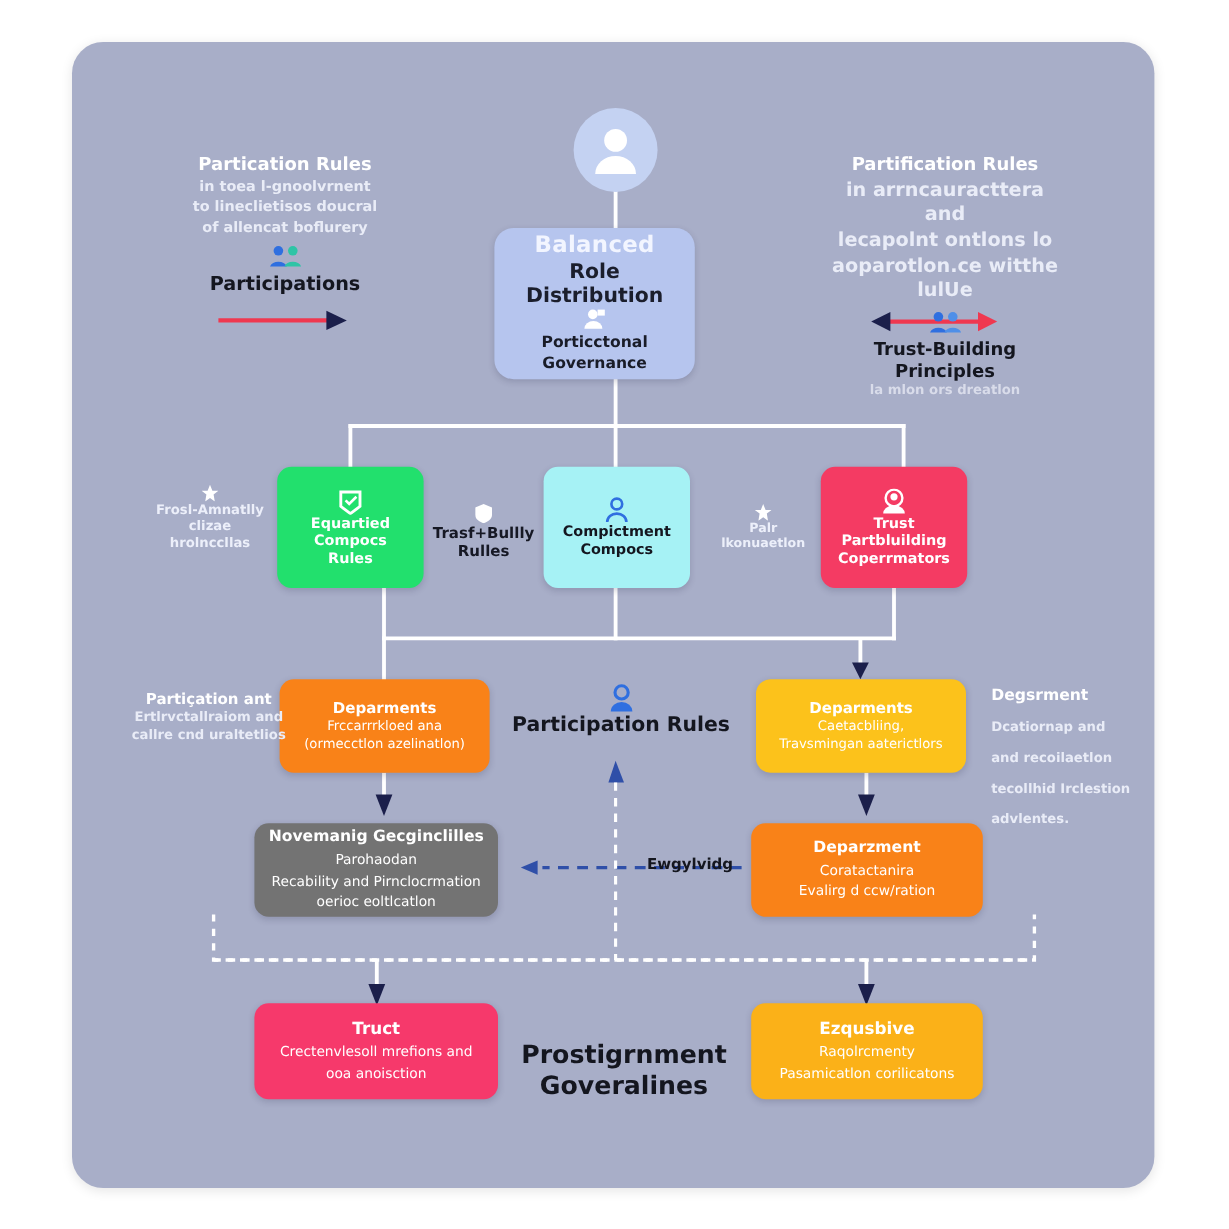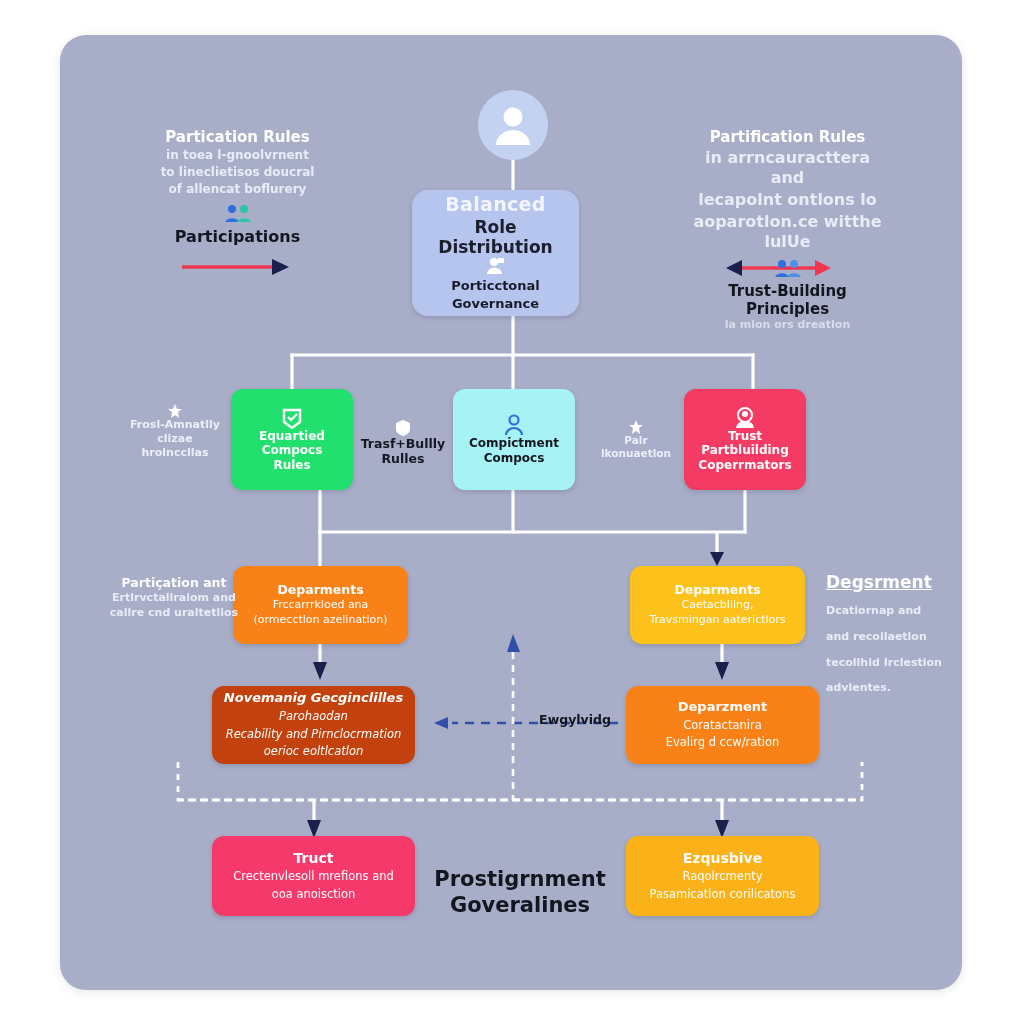--- a/index.html
+++ b/index.html
@@ -41,21 +41,21 @@
   .r3{top:566px;width:175px;height:78px;}
   .r3 .t1{font-size:12.5px;color:#fff;}
   .r3 .t2{font-size:11px;color:#fff;margin-top:2px;}
   .n-or1{left:233px;background:#f98218;}
   .n-ye1{left:630px;background:#fcc21b;}
 
   
   .r4{top:686px;width:203px;height:78px;}
   .r4 .t1{font-size:13px;color:#fff;}
   .r4 .t2{font-size:11.5px;color:#fff;margin-top:4px;}
-  .n-pk2{left:212px;background:#c2410c;font-style:italic;}
+  .n-pk2{left:212px;background:#737373;}
   .n-or2{left:626px;width:193px;background:#f98218;}
 
   
   .r5{top:836px;width:203px;height:80px;}
   .r5 .t1{font-size:14px;color:#fff;}
   .r5 .t2{font-size:11.5px;color:#fff;margin-top:4px;}
   .n-pk3{left:212px;background:#f6396b;}
   .n-ye2{left:626px;width:193px;background:#fbb118;}
 
   
@@ -83,21 +83,21 @@
   .ann-m2a .cap{font-size:12.5px;color:#161824;line-height:1.2;}
 
   .ann-m2b{left:592px;top:420px;width:88px;}
   .ann-m2b .sub{font-size:10.5px;color:#eceffa;line-height:1.25;}
 
   .ann-l3{left:100px;top:575px;width:148px;text-align:center;}
   .ann-l3 .hdr{font-size:12.5px;}
   .ann-l3 .sub{font-size:11px;margin-top:1px;}
 
   .ann-r3{left:826px;top:572px;width:130px;text-align:left;}
-  .ann-r3 .hdr{font-size:17px;text-decoration:underline;}
+  .ann-r3 .hdr{font-size:13px;}
   .ann-r3 .sub{font-size:11px;margin-top:12px;}
 
   .ann-c3{left:425px;top:570px;width:185px;}
   .ann-c3 .cap{font-size:17px;}
 
   .ann-c4{left:520px;top:712px;width:110px;}
   .ann-c4 .cap{font-size:12.5px;}
 
   .ann-c5{left:420px;top:866px;width:200px;}
   .ann-c5 .cap{font-size:21px;line-height:1.25;}
@@ -342,20 +342,29 @@
   </div>
 
   <div class="ann ann-r3">
     <div class="hdr">Degsrment</div>
     <div class="sub">Dcatiornap and</div>
     <div class="sub">and recoilaetlon</div>
     <div class="sub">tecollhid Irclestion</div>
     <div class="sub">advlentes.</div>
   </div>
 
+  <div class="ann ann-c3">
+    <div class="iconbox">
+      <svg width="26" height="24" viewBox="0 0 26 24">
+          <circle cx="13" cy="7" r="5.5" fill="none" stroke="#2f6fe0" stroke-width="2.6"></circle>
+          <path d="M4 23 a9 8 0 0 1 18 0" fill="#2f6fe0"></path>
+        </svg>
+    </div>
+    <div class="cap">Participation Rules</div>
+  </div>
 
   <div class="ann ann-c4">
     <div class="cap">Ewgylvidg</div>
   </div>
 
   <div class="ann ann-c5">
     <div class="cap">Prostigrnment</div>
     <div class="cap">Goveralines</div>
   </div>
 </div>

